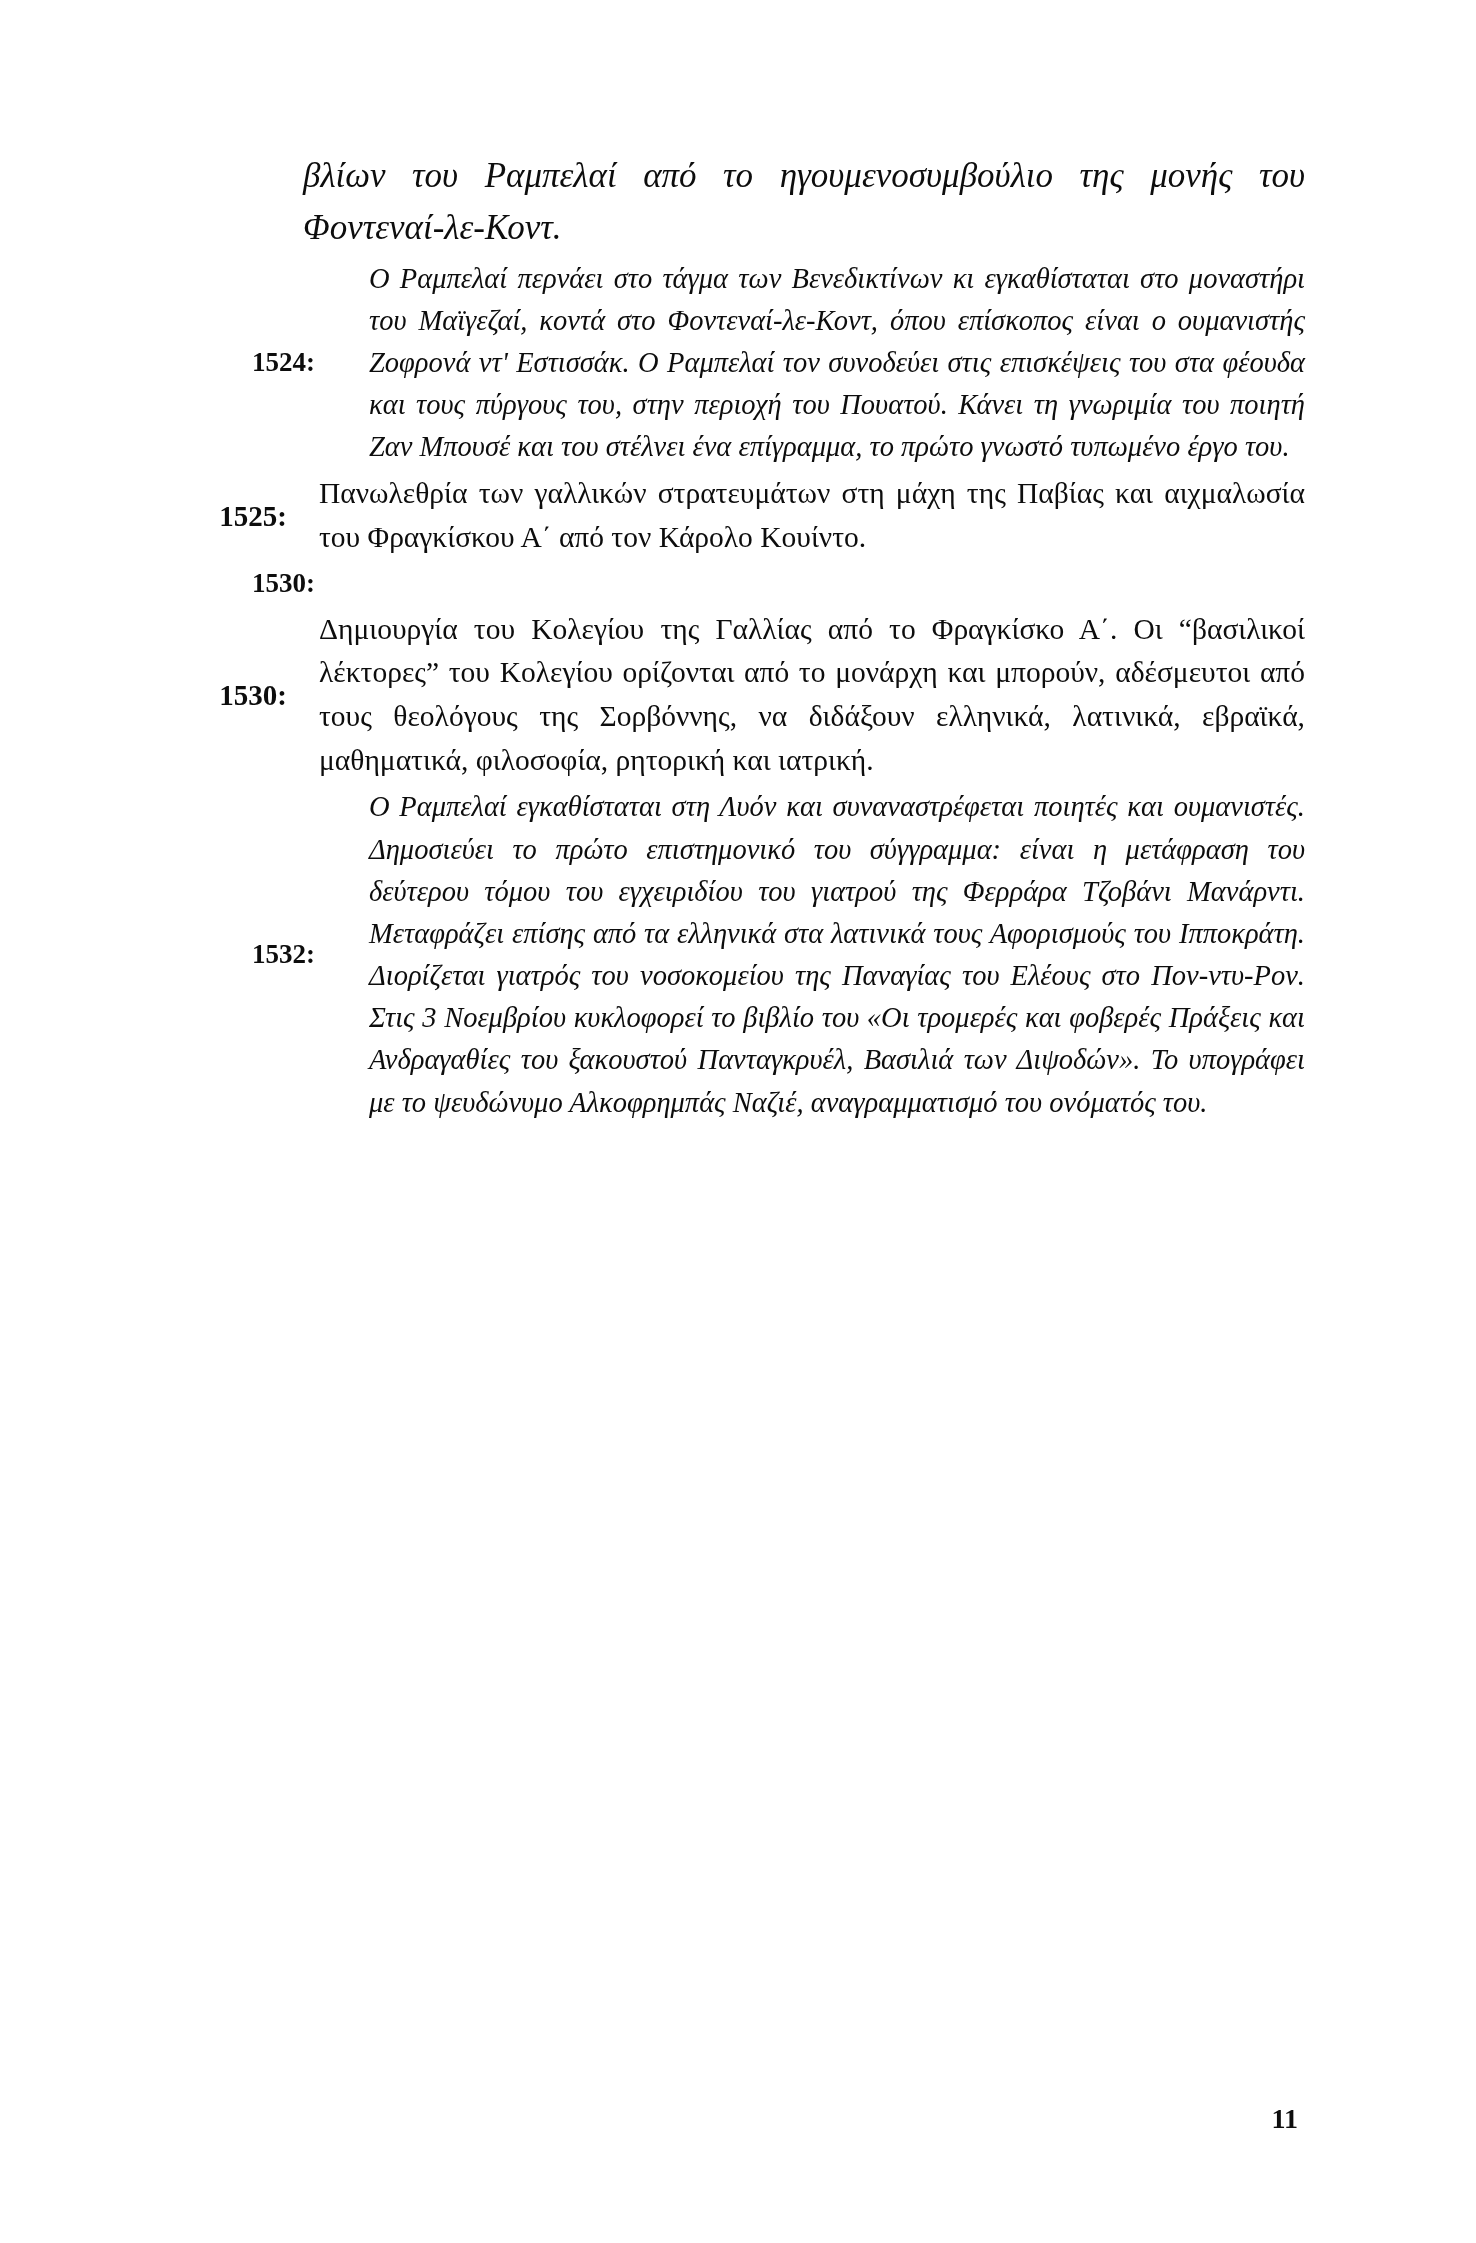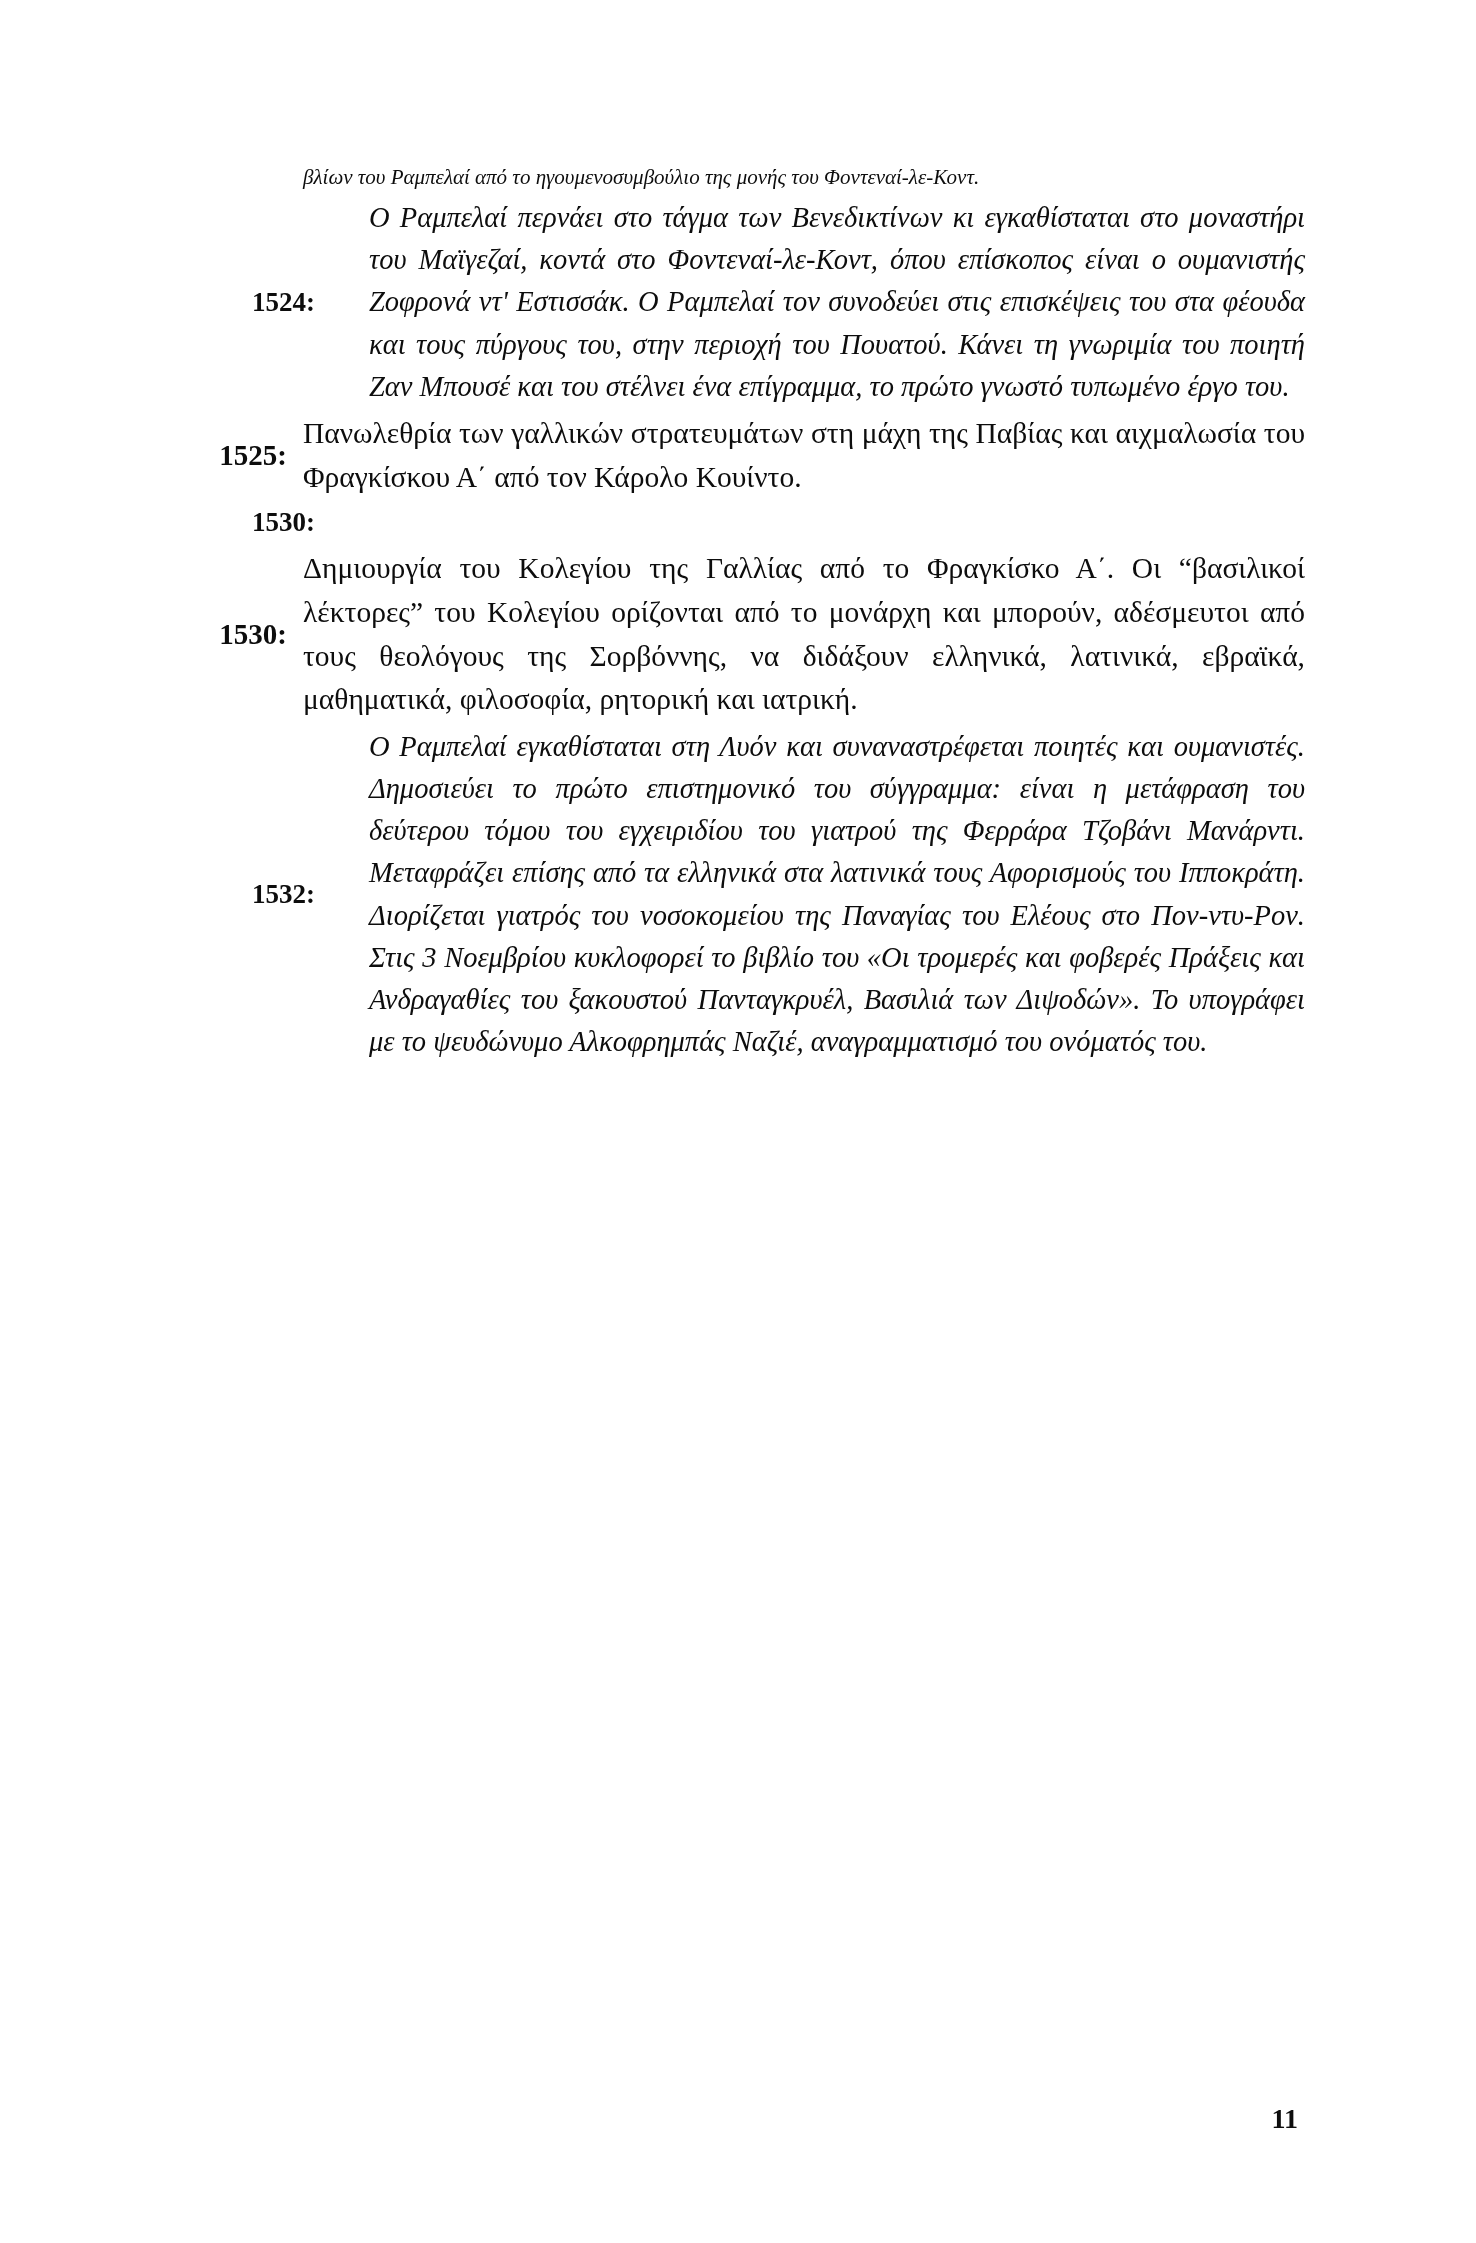--- a/index.html
+++ b/index.html
@@ -59,27 +59,28 @@
   }
   .lvl1 > .body {
     font-size: 28.5px;
   }
   .italic {
     font-style: italic;
     margin-left: 40px;
   }
   .roman {
     font-style: normal;
+    margin-left: 16px;
   }
   .lead-para {
     text-align: justify;
     line-height: 1.48;
-    font-size: 21px;
+    font-size: 35px;
     font-style: italic;
-    margin: 12px 0 4px 128px;
+    margin: 0 0 4px 128px;
   }
   .page-number {
     position: absolute;
     right: 178px;
     bottom: 108px;
     font-size: 28px;
     font-family: "Liberation Serif", serif;
     font-weight: bold;
   }
 </style>

